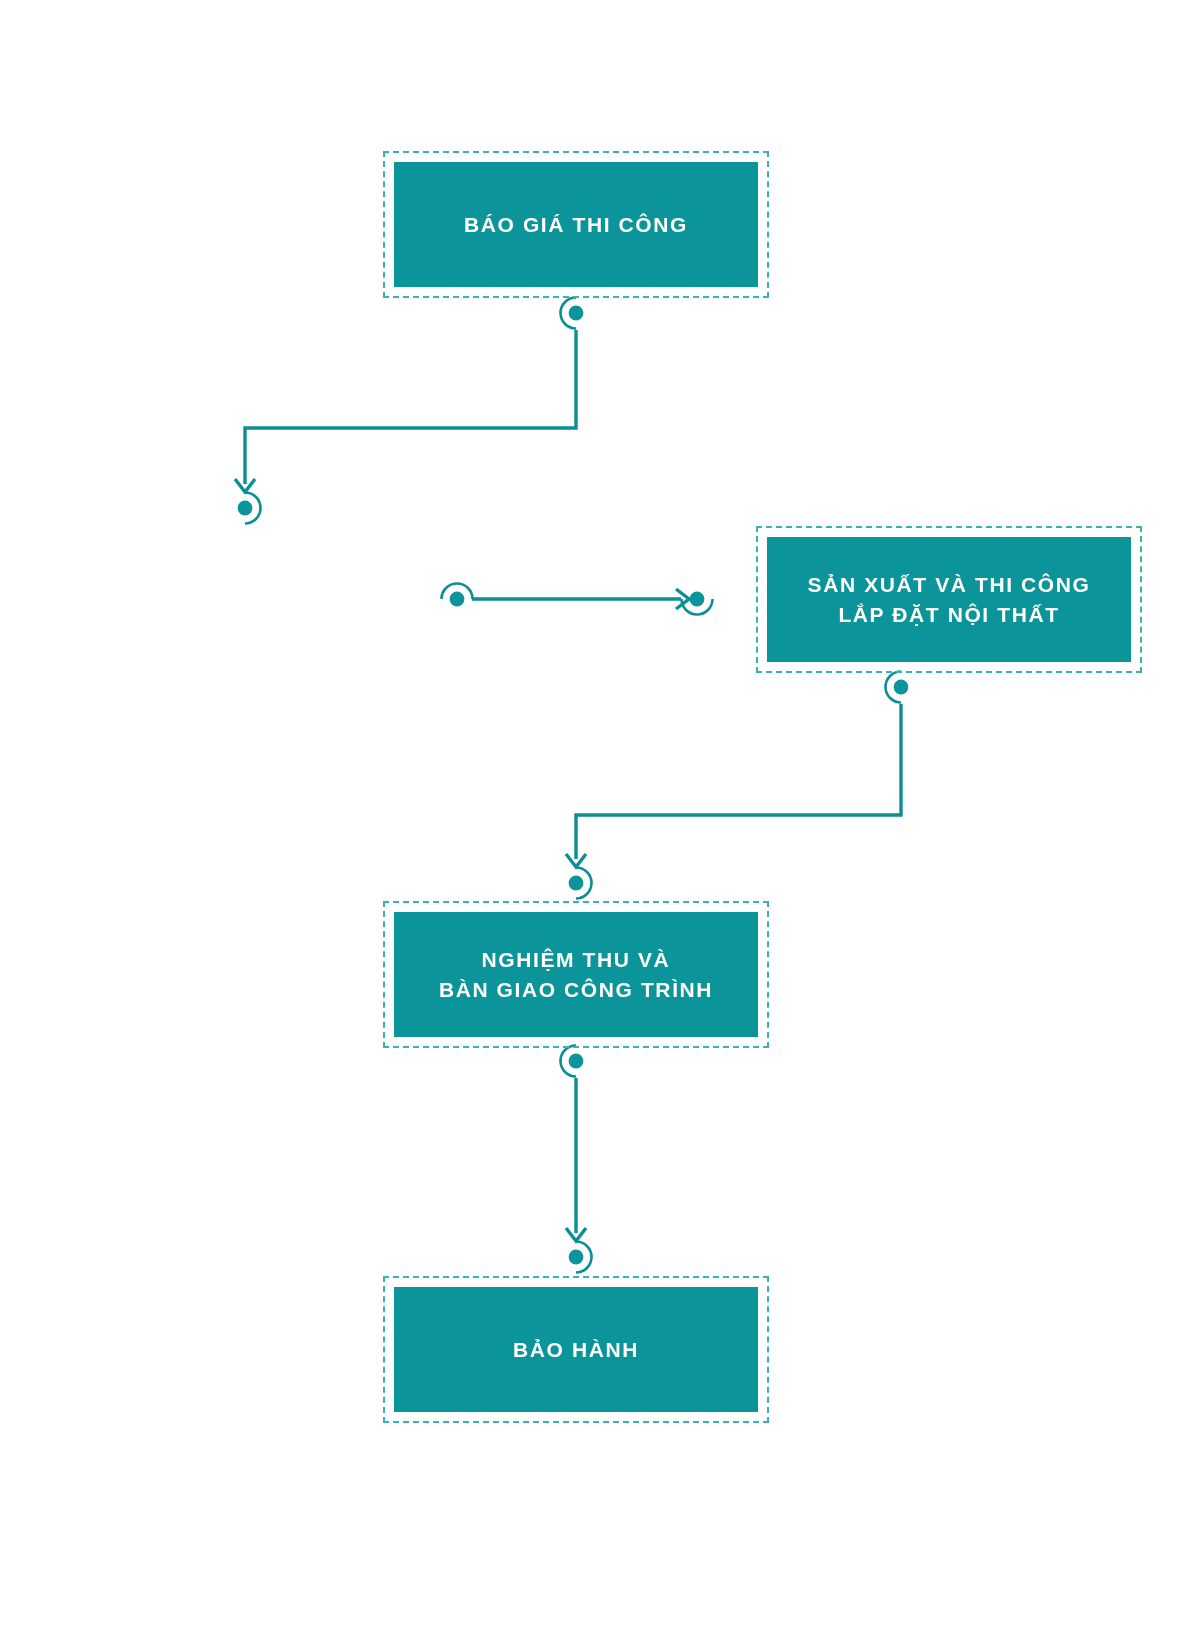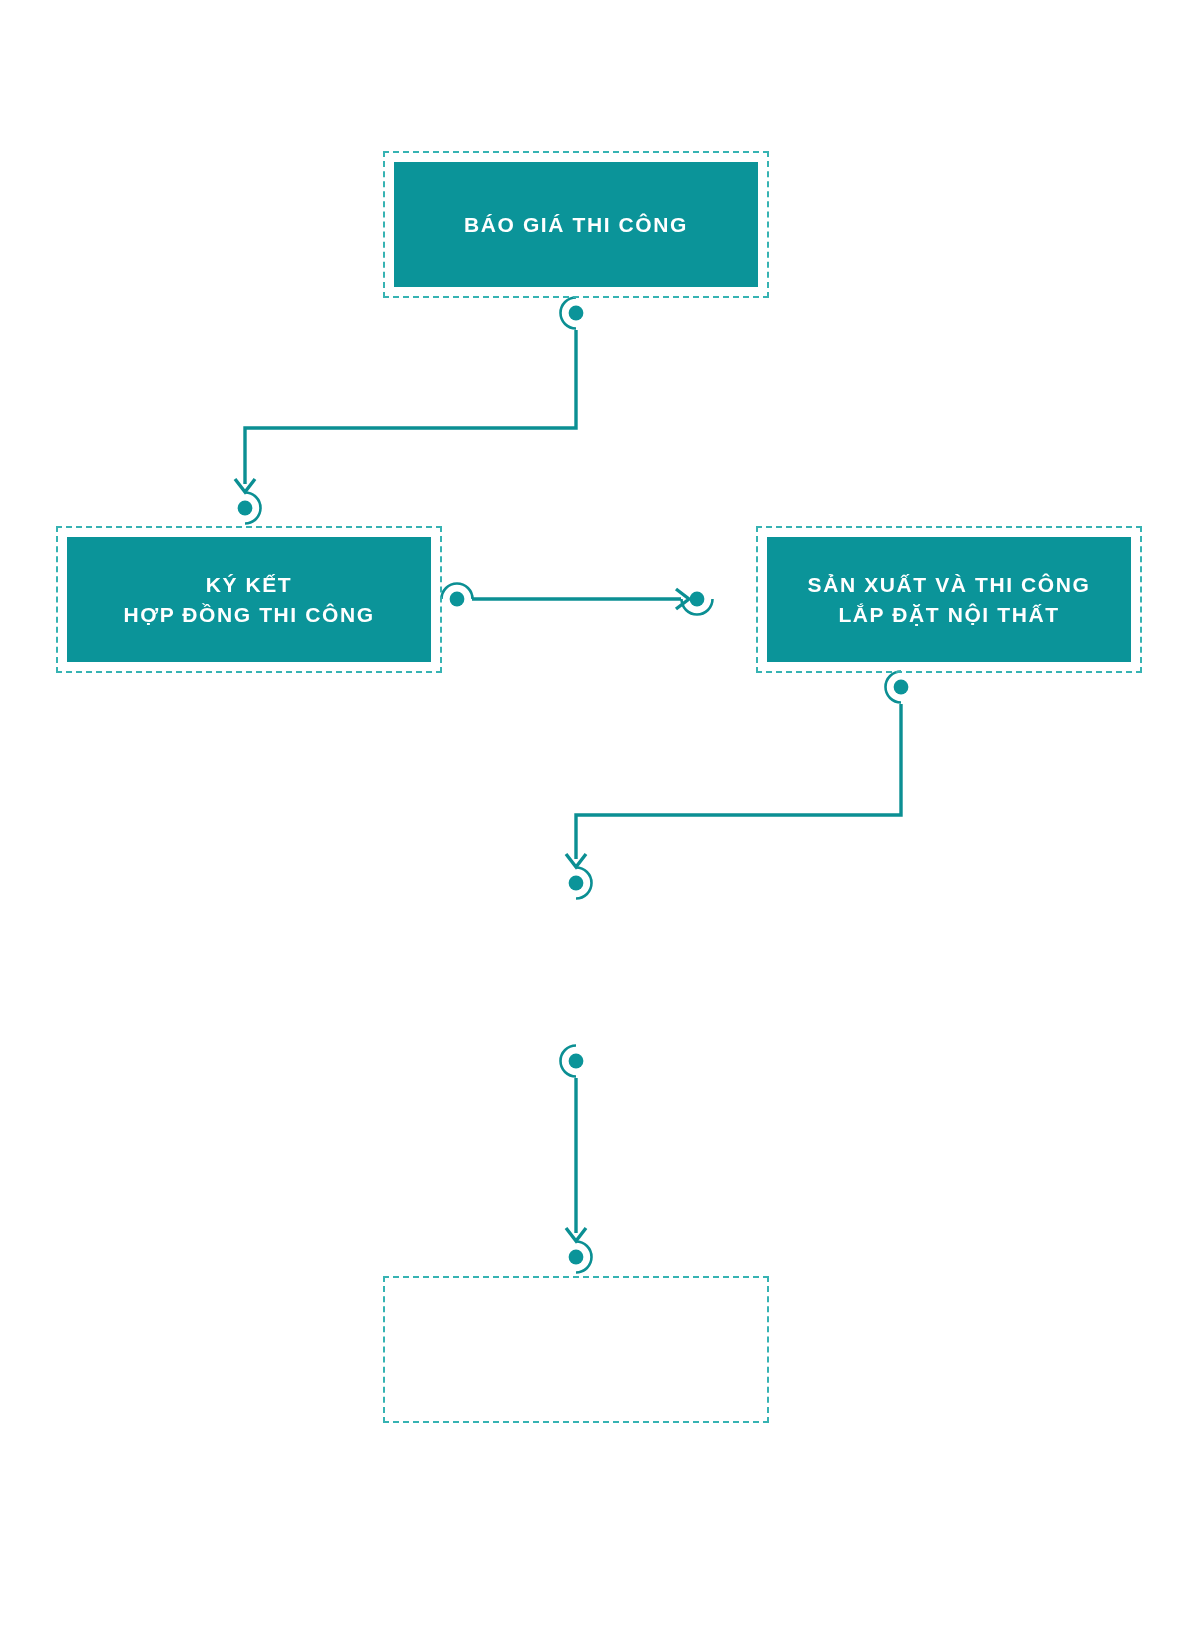--- a/index.html
+++ b/index.html
@@ -123,34 +123,37 @@
       </g>
   </svg>
 
   <div class="process-node" style="left: 383px; top: 151px; width: 386px; height: 147px;">
     <div class="node-dashed-frame"></div>
     <div class="node-fill">
       <span class="node-label">BÁO GIÁ THI CÔNG</span>
     </div>
   </div>
 
-  <div class="process-node" style="left: 56px; top: 526px; width: 386px; height: 147px;">
-    <div class="node-dashed-frame"></div>
-    <div class="node-fill">
-      <span class="node-label">KÝ KẾT
-HỢP ĐỒNG THI CÔNG</span>
-    </div>
-  </div>
 
   <div class="process-node" style="left: 756px; top: 526px; width: 386px; height: 147px;">
     <div class="node-dashed-frame"></div>
     <div class="node-fill">
       <span class="node-label">SẢN XUẤT VÀ THI CÔNG
 LẮP ĐẶT NỘI THẤT</span>
     </div>
   </div>
 
+  <div class="process-node" style="left: 383px; top: 901px; width: 386px; height: 147px;">
+    <div class="node-dashed-frame"></div>
+    <div class="node-fill">
+      <span class="node-label">NGHIỆM THU VÀ
+BÀN GIAO CÔNG TRÌNH</span>
+    </div>
+  </div>
 
   <div class="process-node" style="left: 383px; top: 1276px; width: 386px; height: 147px;">
     <div class="node-dashed-frame"></div>
+    <div class="node-fill">
+      <span class="node-label">BẢO HÀNH</span>
+    </div>
   </div>
 
 </div>
 
 </body></html>

